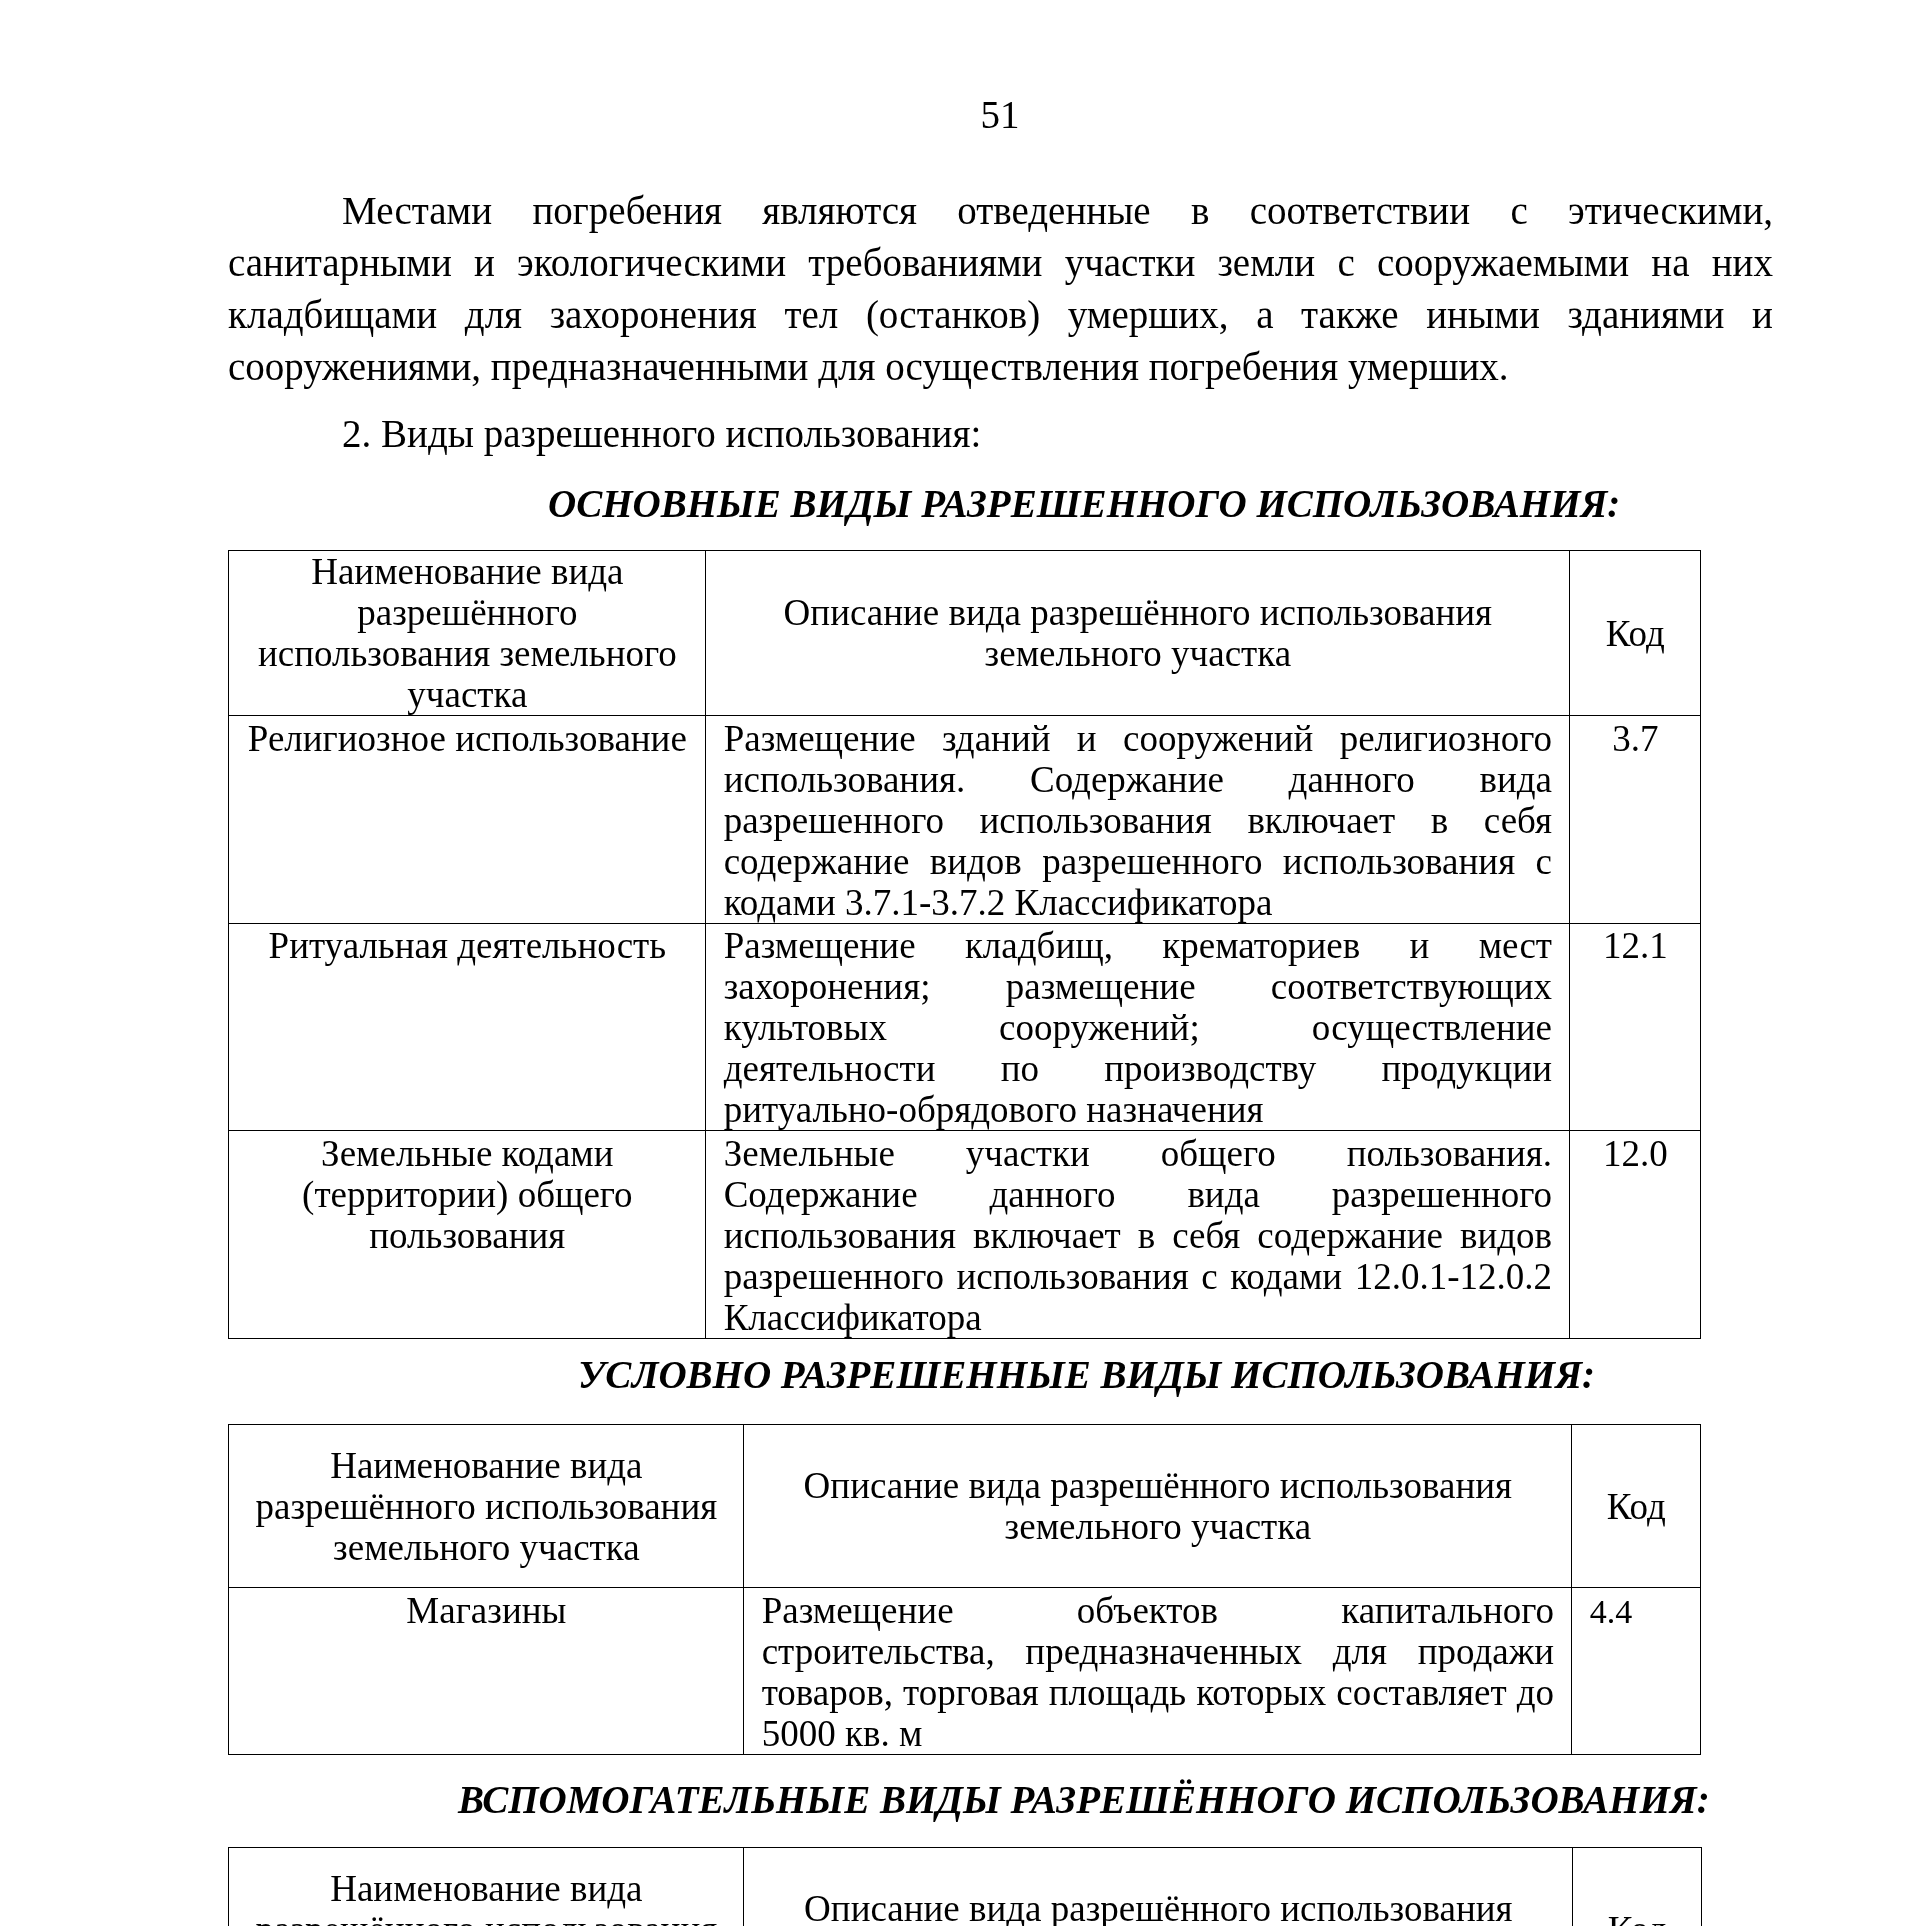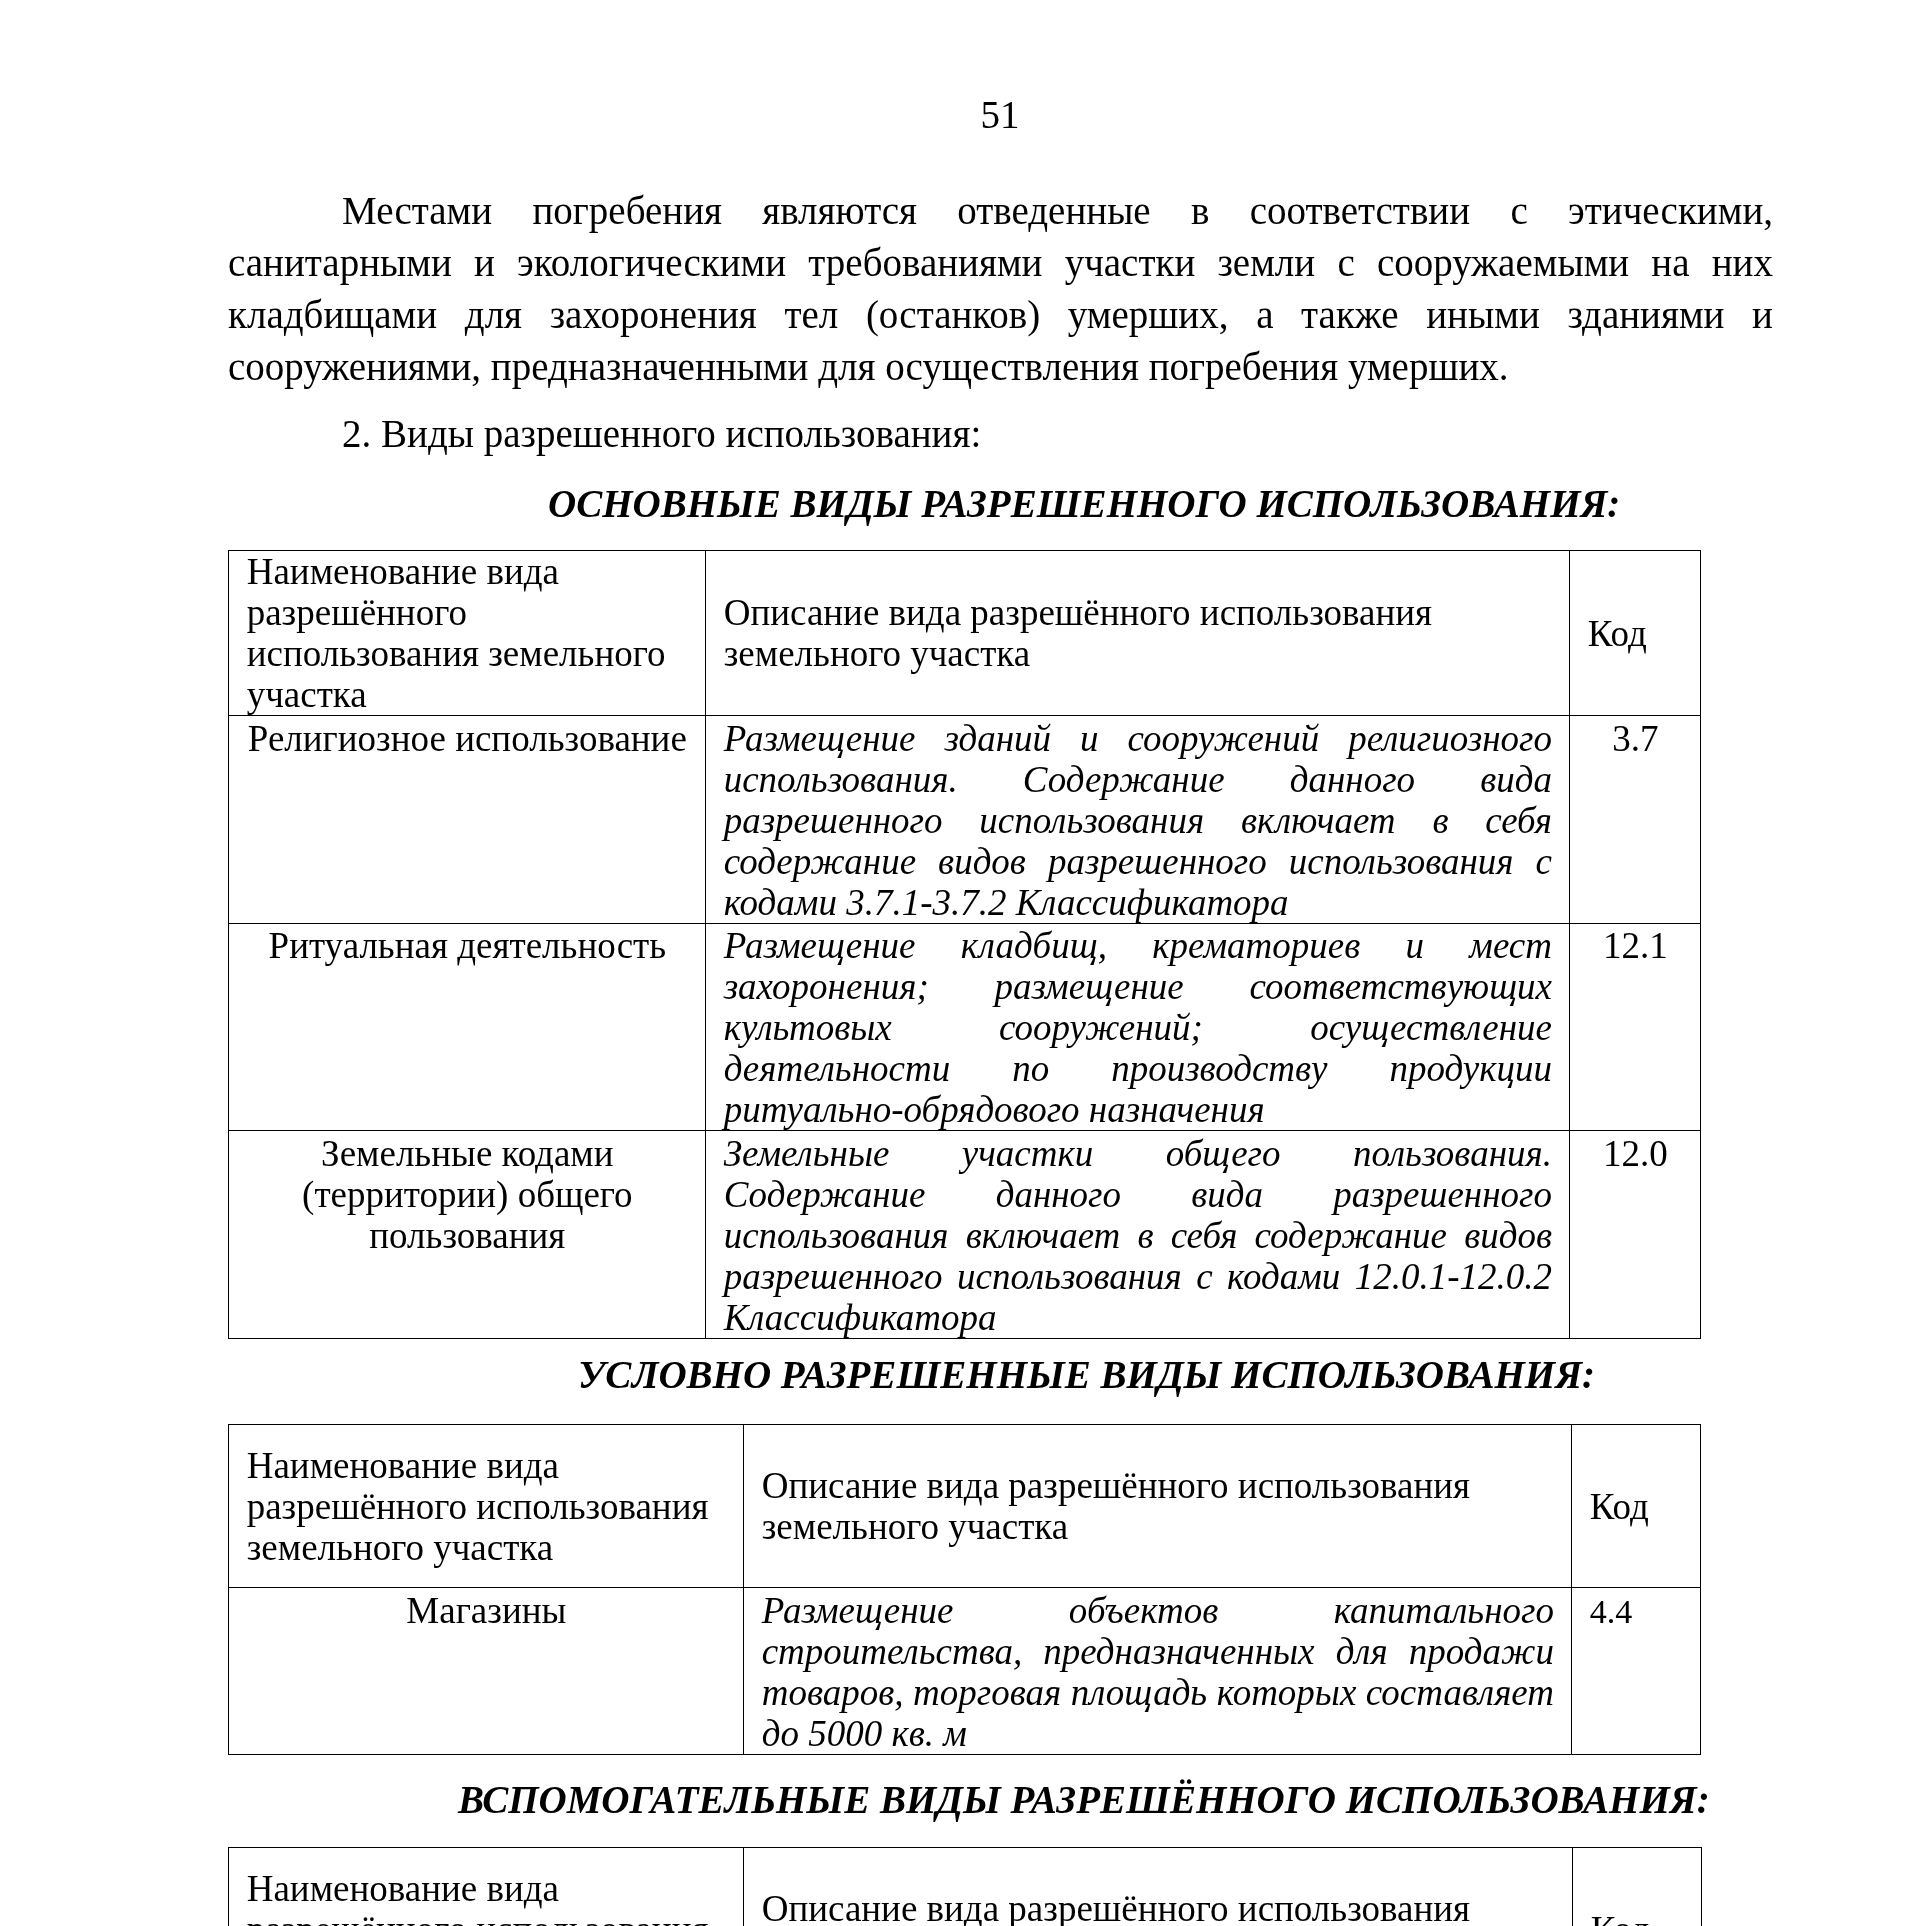--- a/index.html
+++ b/index.html
@@ -14,25 +14,25 @@
   .para-list { top: 408px; }
   .section-title { font-size: 39px; line-height: 52px; white-space: nowrap; margin: 0; font-style: italic; }
   .title-1 { left: 548px; top: 478px; }
   .title-2 { left: 578px; top: 1349px; }
   .title-3 { left: 458px; top: 1774px; }
 
   table.zoning { position: absolute; left: 228px; width: 1473px; border-collapse: collapse;
                  table-layout: fixed; font-size: 37px; line-height: 41px; }
   table.zoning td, table.zoning th { border: 1.9px solid #000000; padding: 1.5px 17px 0 17.7px;
                  vertical-align: top; font-weight: normal; }
-  table.zoning th { text-align: left; vertical-align: middle; padding-top: 0; }
+  table.zoning th { text-align: center; vertical-align: middle; padding-top: 0; }
   .t1 { top: 550px; }
   .t2 { top: 1424px; }
   .t3 { top: 1847px; }
-  td.desc { text-align: justify; font-style: italic; }
+  td.desc { text-align: justify; }
   td.name { text-align: center; }
   td.code-center { text-align: center; }
   td.code-left { text-align: left; }
   .sans { font-family: Liberation Serif, serif; font-size: 34px; }
 </style>
 </head>
 <body>
 
 <div class="abs page-number">51</div>
 

